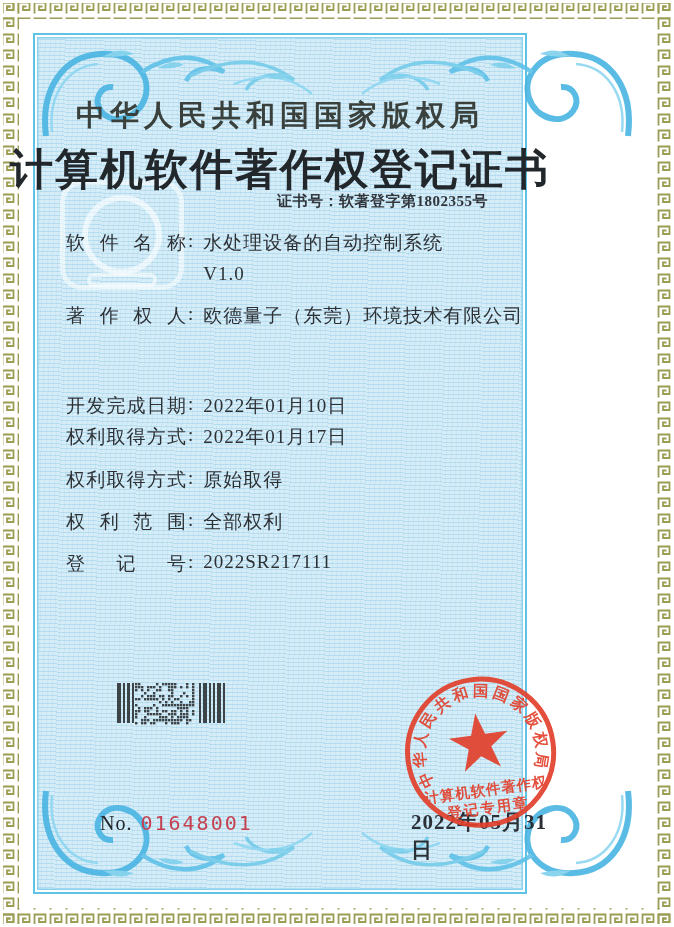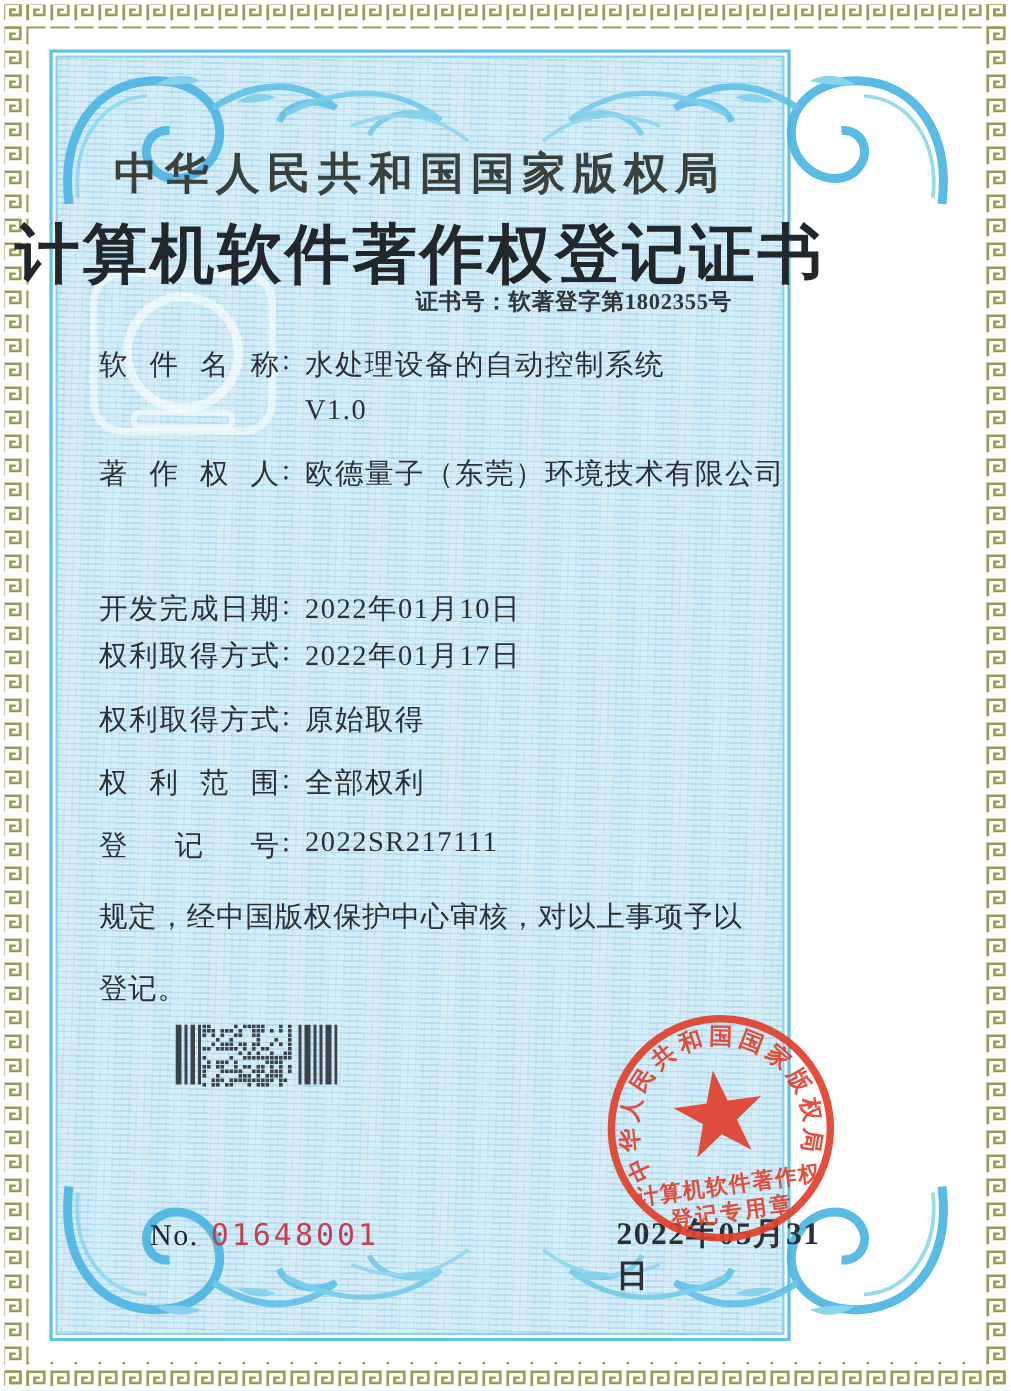--- a/index.html
+++ b/index.html
@@ -226,21 +226,20 @@
 
     <div class="row r-scope">
       <span class="lbl">权利范围</span><span class="colon">:</span><span class="val">全部权利</span>
     </div>
 
     <div class="row r-regno">
       <span class="lbl">登记号</span><span class="colon">:</span><span class="val">2022SR217111</span>
     </div>
 
     <div class="statement">
-      <div class="line2">规定，经中国版权保护中心审核，对以上事项予以登记。</div>
     </div>
 
     <div class="barcode-wrap">
       <svg id="barcode-svg" width="108" height="42" viewBox="0 0 108 42">
           <rect x="0" y="0" width="4" height="40" fill="#3d4448"></rect>
           <rect x="6" y="0" width="2" height="40" fill="#3d4448"></rect>
           <rect x="10" y="0" width="3" height="40" fill="#3d4448"></rect>
           <rect x="15" y="0" width="2" height="40" fill="#3d4448"></rect>
           <rect x="18" y="0" width="2.4" height="2.4" fill="#3d4448"></rect>
           <rect x="18" y="3" width="2.4" height="2.4" fill="#3d4448"></rect>

